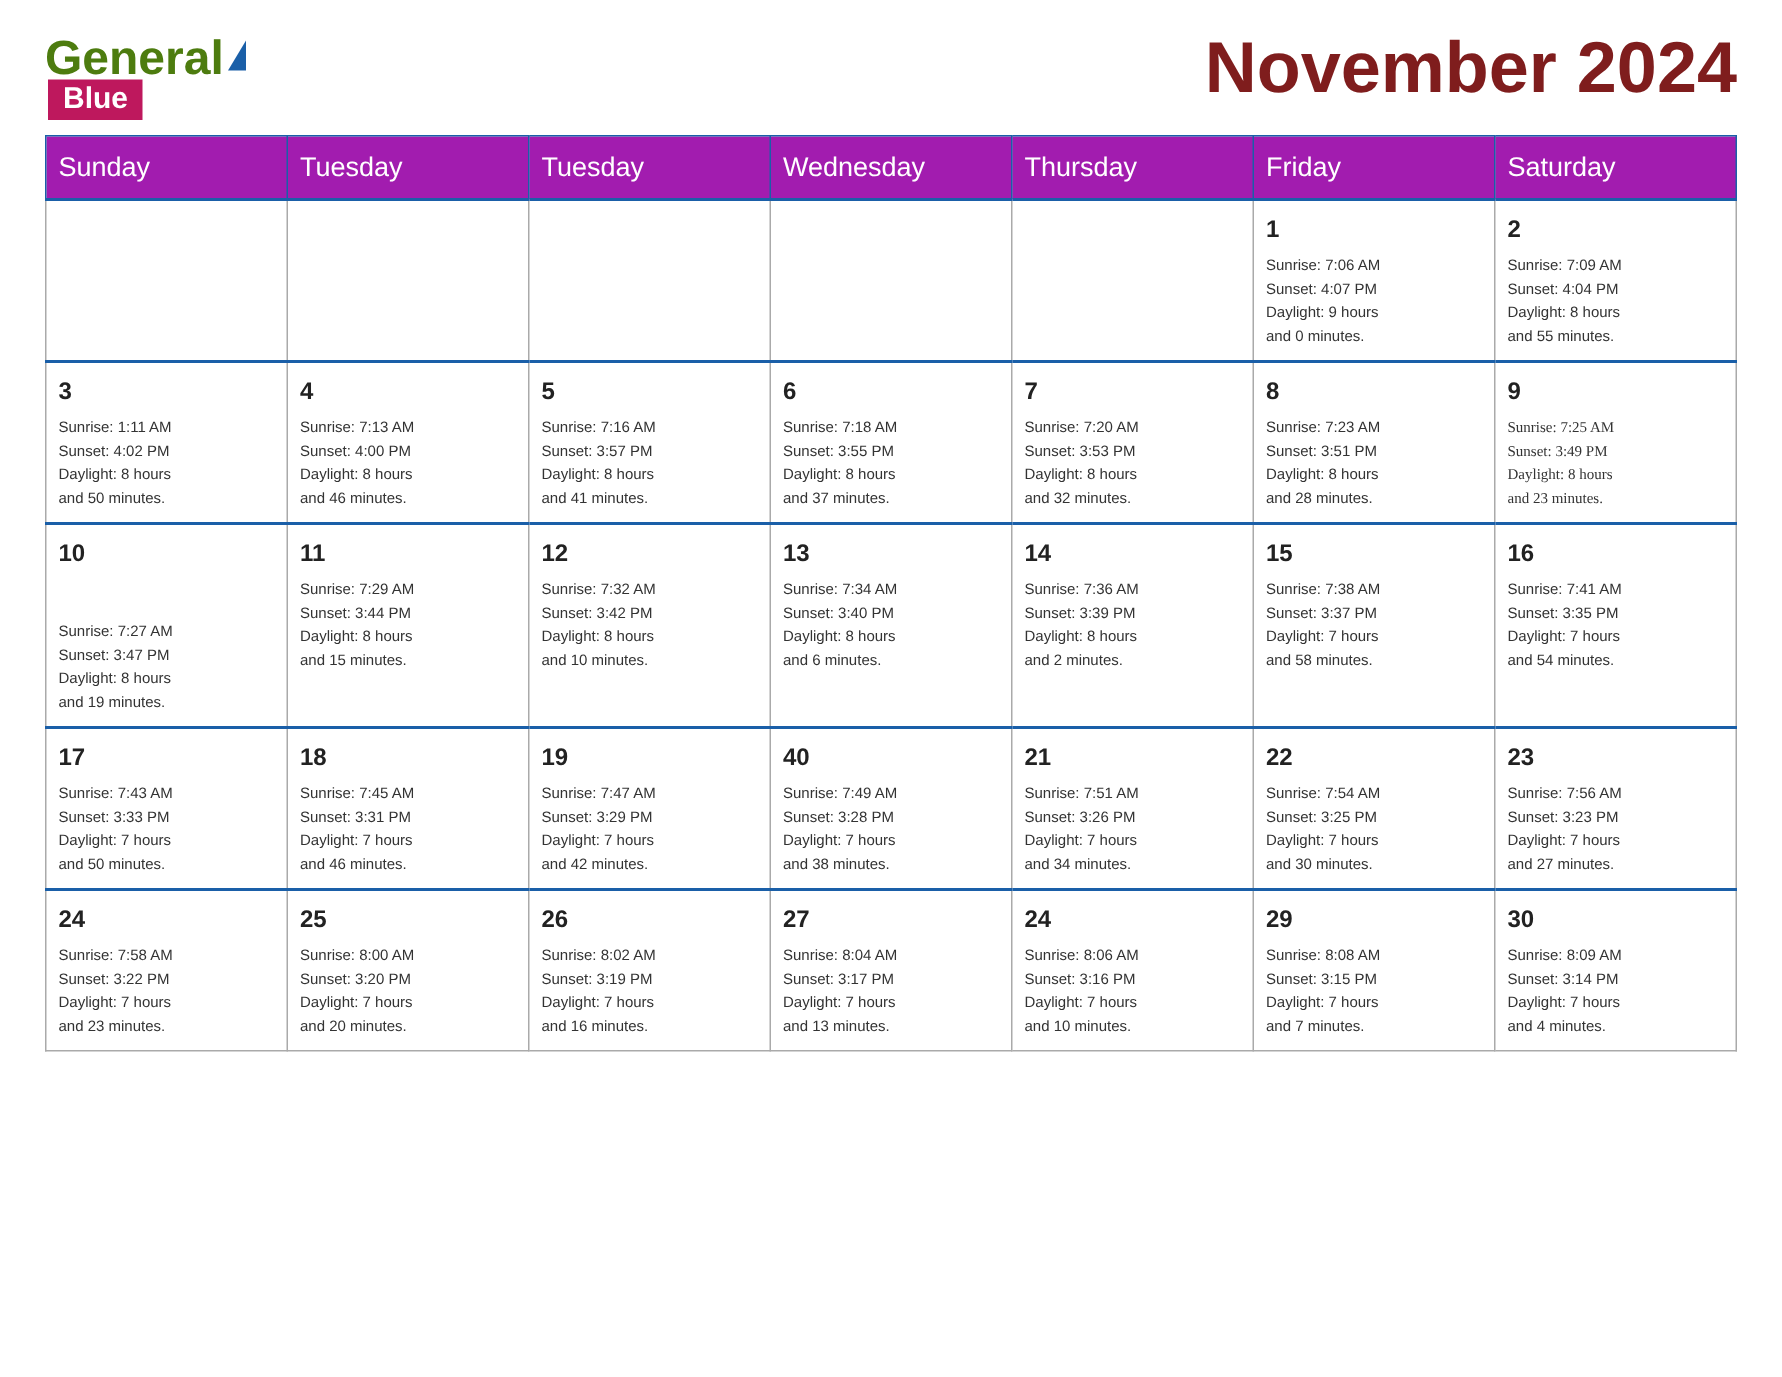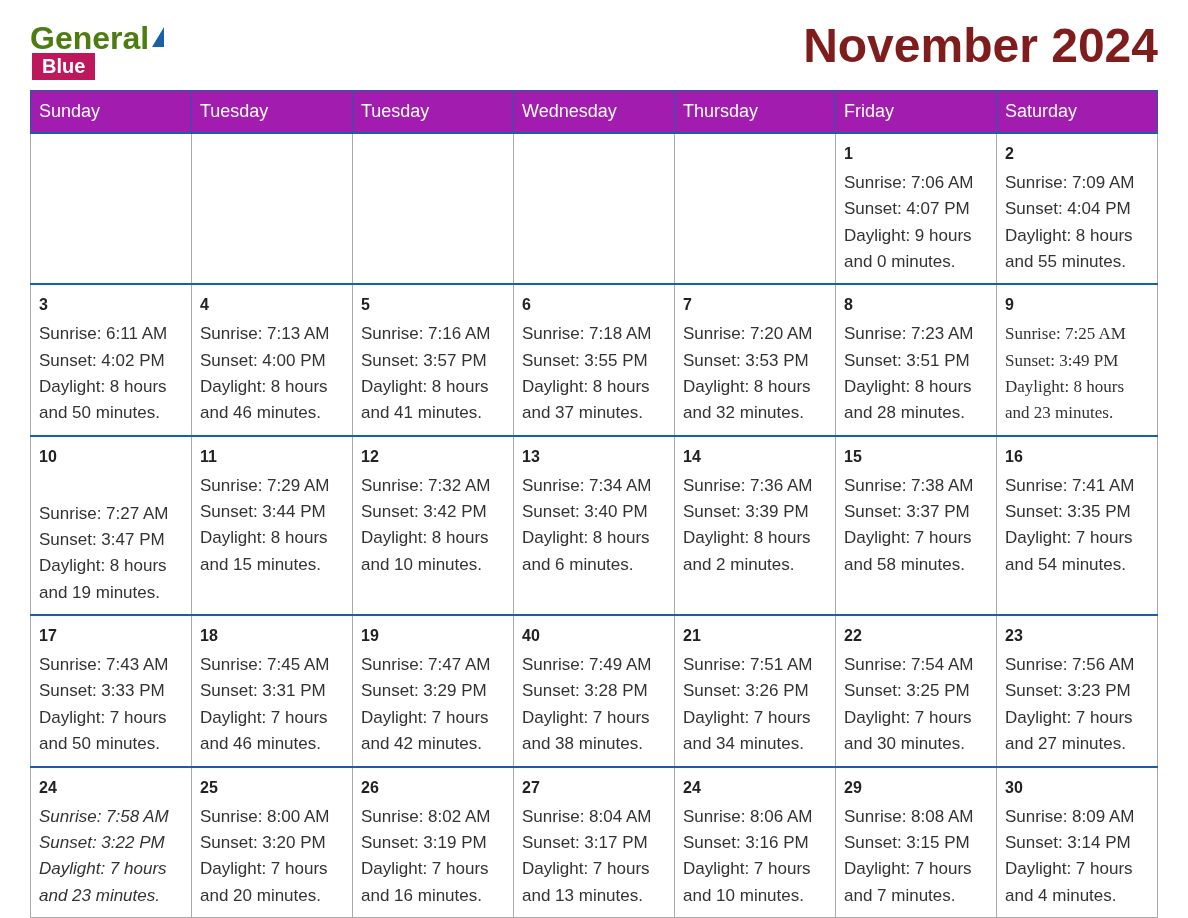--- a/index.html
+++ b/index.html
@@ -64,21 +64,21 @@
     }
     .day-num {
       font-size: 16px;
       font-weight: bold;
       color: #222;
       display: block;
       margin-bottom: 4px;
     }
     .day-info {
       color: #333;
-      font-size: 17px;
+      font-size: 10px;
       line-height: 1.55;
     }
     .empty-cell {
       background: #f9f9f9;
     }
     .calendar thead tr th:first-child { border-left: 1px solid #1a5fa8; }
   </style>
 </head>
 <body>
 
@@ -125,21 +125,21 @@
           <span class="day-num">2</span>
           <div class="day-info" style="white-space: pre-line;">Sunrise: 7:09 AM
 Sunset: 4:04 PM
 Daylight: 8 hours
 and 55 minutes.</div>
         </td>
       </tr>
       <tr class="week-row">
         <td>
           <span class="day-num">3</span>
-          <div class="day-info" style="white-space: pre-line;">Sunrise: 6:11 AM
+          <div class="day-info" style="white-space: pre-line;">Sunrise: 1:11 AM
 Sunset: 4:02 PM
 Daylight: 8 hours
 and 50 minutes.</div>
         </td>
         <td>
           <span class="day-num">4</span>
           <div class="day-info" style="white-space: pre-line;">Sunrise: 7:13 AM
 Sunset: 4:00 PM
 Daylight: 8 hours
 and 46 minutes.</div>
@@ -278,21 +278,21 @@
           <span class="day-num">23</span>
           <div class="day-info" style="white-space: pre-line;">Sunrise: 7:56 AM
 Sunset: 3:23 PM
 Daylight: 7 hours
 and 27 minutes.</div>
         </td>
       </tr>
       <tr class="week-row">
         <td>
           <span class="day-num">24</span>
-          <div class="day-info" style="white-space: pre-line; font-style: italic;">Sunrise: 7:58 AM
+          <div class="day-info" style="white-space: pre-line;">Sunrise: 7:58 AM
 Sunset: 3:22 PM
 Daylight: 7 hours
 and 23 minutes.</div>
         </td>
         <td>
           <span class="day-num">25</span>
           <div class="day-info" style="white-space: pre-line;">Sunrise: 8:00 AM
 Sunset: 3:20 PM
 Daylight: 7 hours
 and 20 minutes.</div>

